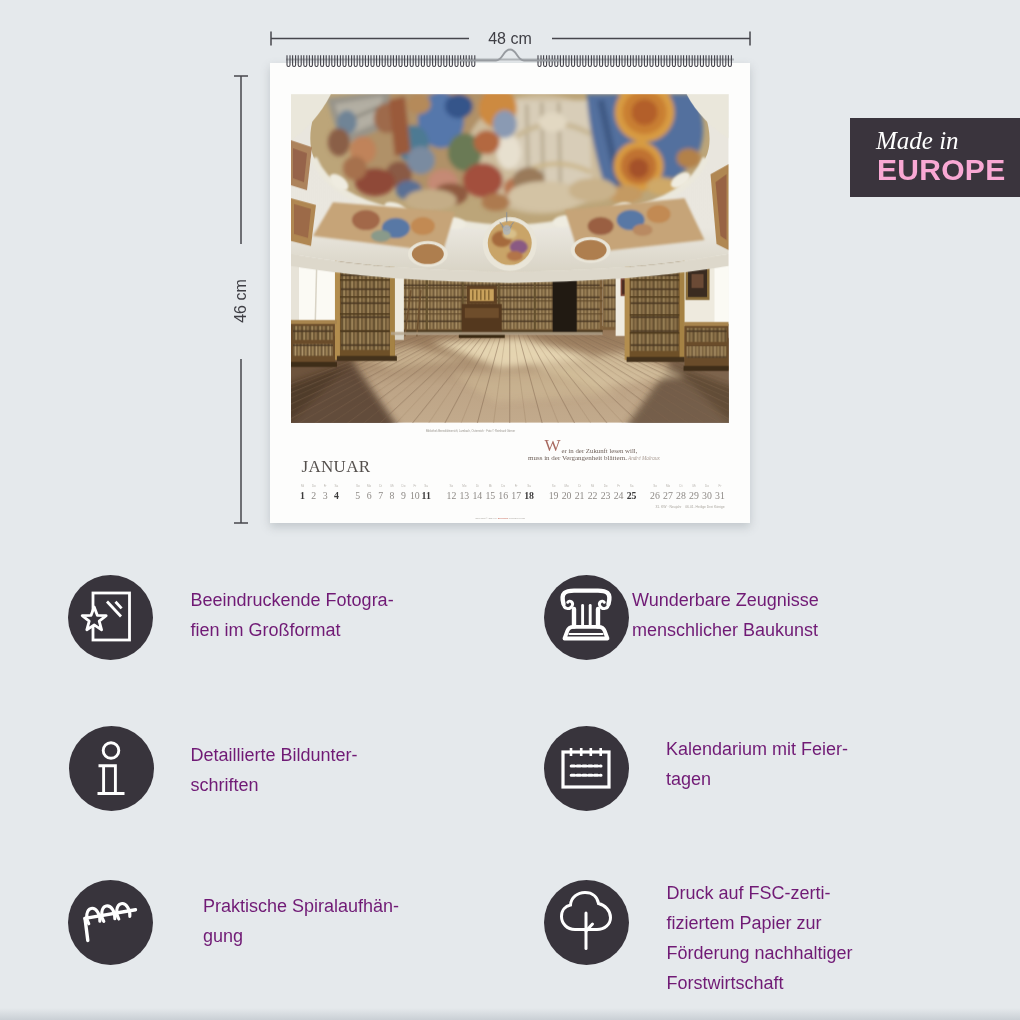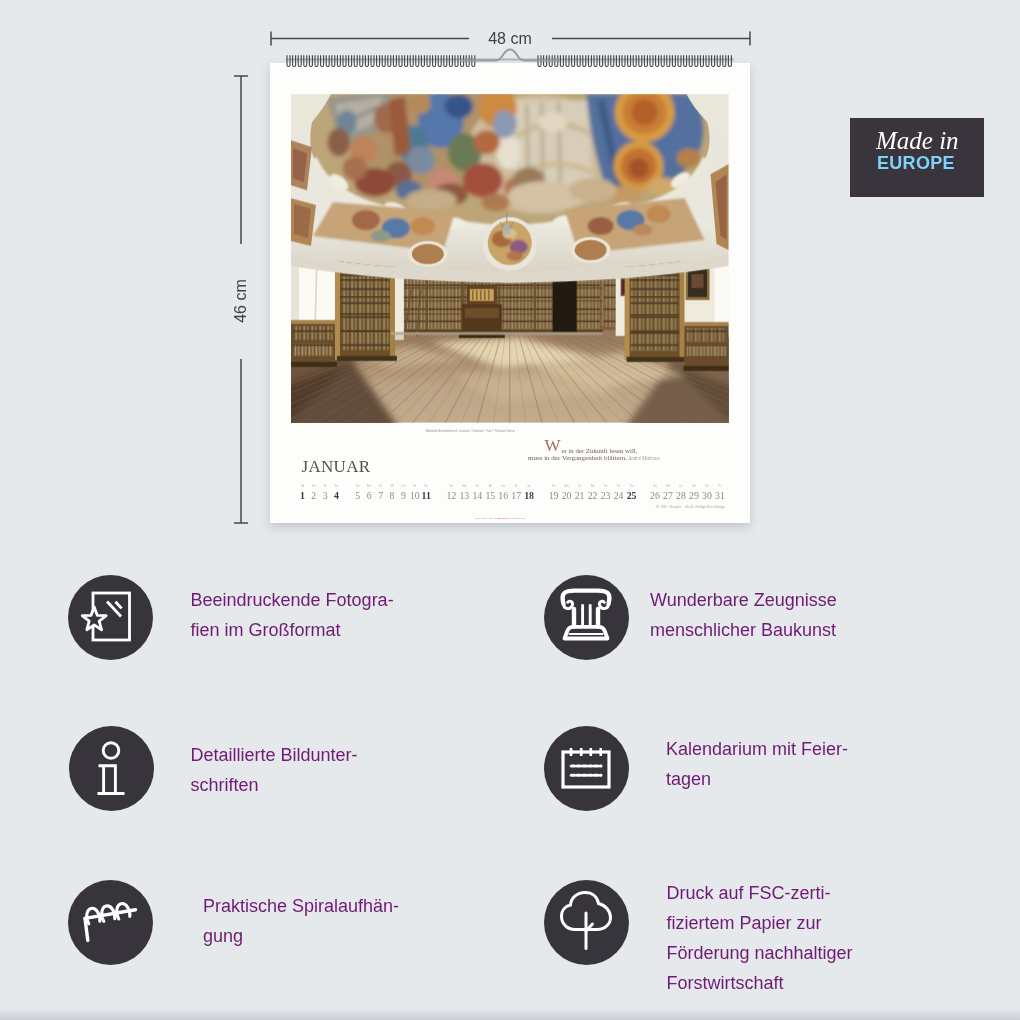--- a/index.html
+++ b/index.html
@@ -532,25 +532,25 @@
       <text x="424.0" y="78.9" fill="#8e8a86">29</text>
       <text x="437.0" y="78.9" fill="#8e8a86">30</text>
       <text x="450.0" y="78.9" fill="#8e8a86">31</text>
     </g>
 
   <text x="420" y="87.5" font-size="3.4" fill="#aaa69f" text-anchor="middle" font-family="Liberation Sans, sans-serif">31.&nbsp;KW · Neujahr&nbsp;&nbsp;&nbsp;&nbsp;06.01. Heilige Drei Könige</text>
 
   <text x="230" y="98.5" font-size="2.4" fill="#a8a49e" text-anchor="middle" font-family="Liberation Sans, sans-serif">Copyright © 2024 by <tspan fill="#c05a4a">DUMONT</tspan> Kalenderverlag</text>
 </svg>
 
-<div class="abs" style="left:850px;top:118px;width:134px;height:78.5px;background:#3a343d">
+<div class="abs" style="left:850px;top:118px;width:170px;height:78.5px;background:#3a343d">
 
   <div class="abs" style="left:26px;top:9px;font-family:'Liberation Serif',serif;font-style:italic;font-size:25px;color:#fff">Made in</div>
 
-  <div class="abs" style="left:27px;top:34.8px;font-size:18px;font-weight:bold;color:#7dd3fc;letter-spacing:0.3px">EUROPE</div>
+  <div class="abs" style="left:27px;top:34.8px;font-size:30px;font-weight:bold;color:#f9a8d4;letter-spacing:0.3px">EUROPE</div>
 </div>
 
 <svg class="abs" style="left:67.5px;top:574.5px" width="85" height="85" viewBox="0 0 85 85">
   <circle cx="42.5" cy="42.5" r="42.5" fill="#38343c"></circle>
   <g stroke="#fff" stroke-width="2.8" fill="none">
     <rect x="25" y="18" width="36.5" height="47"></rect>
     <line x1="39" y1="26.5" x2="53" y2="41.5"></line>
     <line x1="47.5" y1="26.8" x2="53.6" y2="33.4"></line>
   </g>
   <path id="star" d="M 26.2,32.0 L 29.3,40.3 L 38.2,40.7 L 31.2,46.2 L 33.6,54.8 L 26.2,49.9 L 18.8,54.8 L 21.2,46.2 L 14.2,40.7 L 23.1,40.3 Z" fill="#38343c" stroke="#fff" stroke-width="2.8" stroke-linejoin="round"></path>
@@ -566,21 +566,21 @@
     <path d="M 64.5,29 C 64.5,34 58.2,35.2 55.9,31 C 54,27.5 58.2,24.4 60.3,27.3" stroke-width="2.9"></path>
     <line x1="30" y1="34" x2="30" y2="51.5" stroke-width="4.4"></line>
     <line x1="54" y1="34" x2="54" y2="51.5" stroke-width="4.4"></line>
     <line x1="38.6" y1="30.5" x2="38.6" y2="51.5" stroke-width="2.9"></line>
     <line x1="46.2" y1="30.5" x2="46.2" y2="51.5" stroke-width="2.9"></line>
     <path d="M 20.5,63.5 L 23.3,56 C 24.3,53.2 26.2,51.8 29.5,51.8 L 54.5,51.8 C 57.8,51.8 59.7,53.2 60.7,56 L 63.5,63.5 Z" stroke-width="3.8" stroke-linejoin="round"></path>
     <line x1="25.5" y1="59" x2="58.5" y2="59" stroke-width="2.2"></line>
   </g>
 </svg>
 
-<div class="abs ftext" style="left:650px;top:584.6px">Wunderbare Zeugnisse<br>menschlicher Baukunst</div>
+<div class="abs ftext" style="left:632px;top:584.6px">Wunderbare Zeugnisse<br>menschlicher Baukunst</div>
 
 <svg class="abs" style="left:68.5px;top:726px" width="85" height="85" viewBox="0 0 85 85">
   <circle cx="42.5" cy="42.5" r="42.5" fill="#38343c"></circle>
   <g stroke="#fff" fill="none">
     <circle cx="42" cy="24.5" r="7.8" stroke-width="2.9"></circle>
     <path d="M 29.5,39.7 L 46.4,39.7 L 46.4,66 M 34.6,39.7 L 34.6,66" stroke-width="2.9"></path>
     <line x1="28.5" y1="67.5" x2="55.5" y2="67.5" stroke-width="3"></line>
   </g>
 </svg>
 

